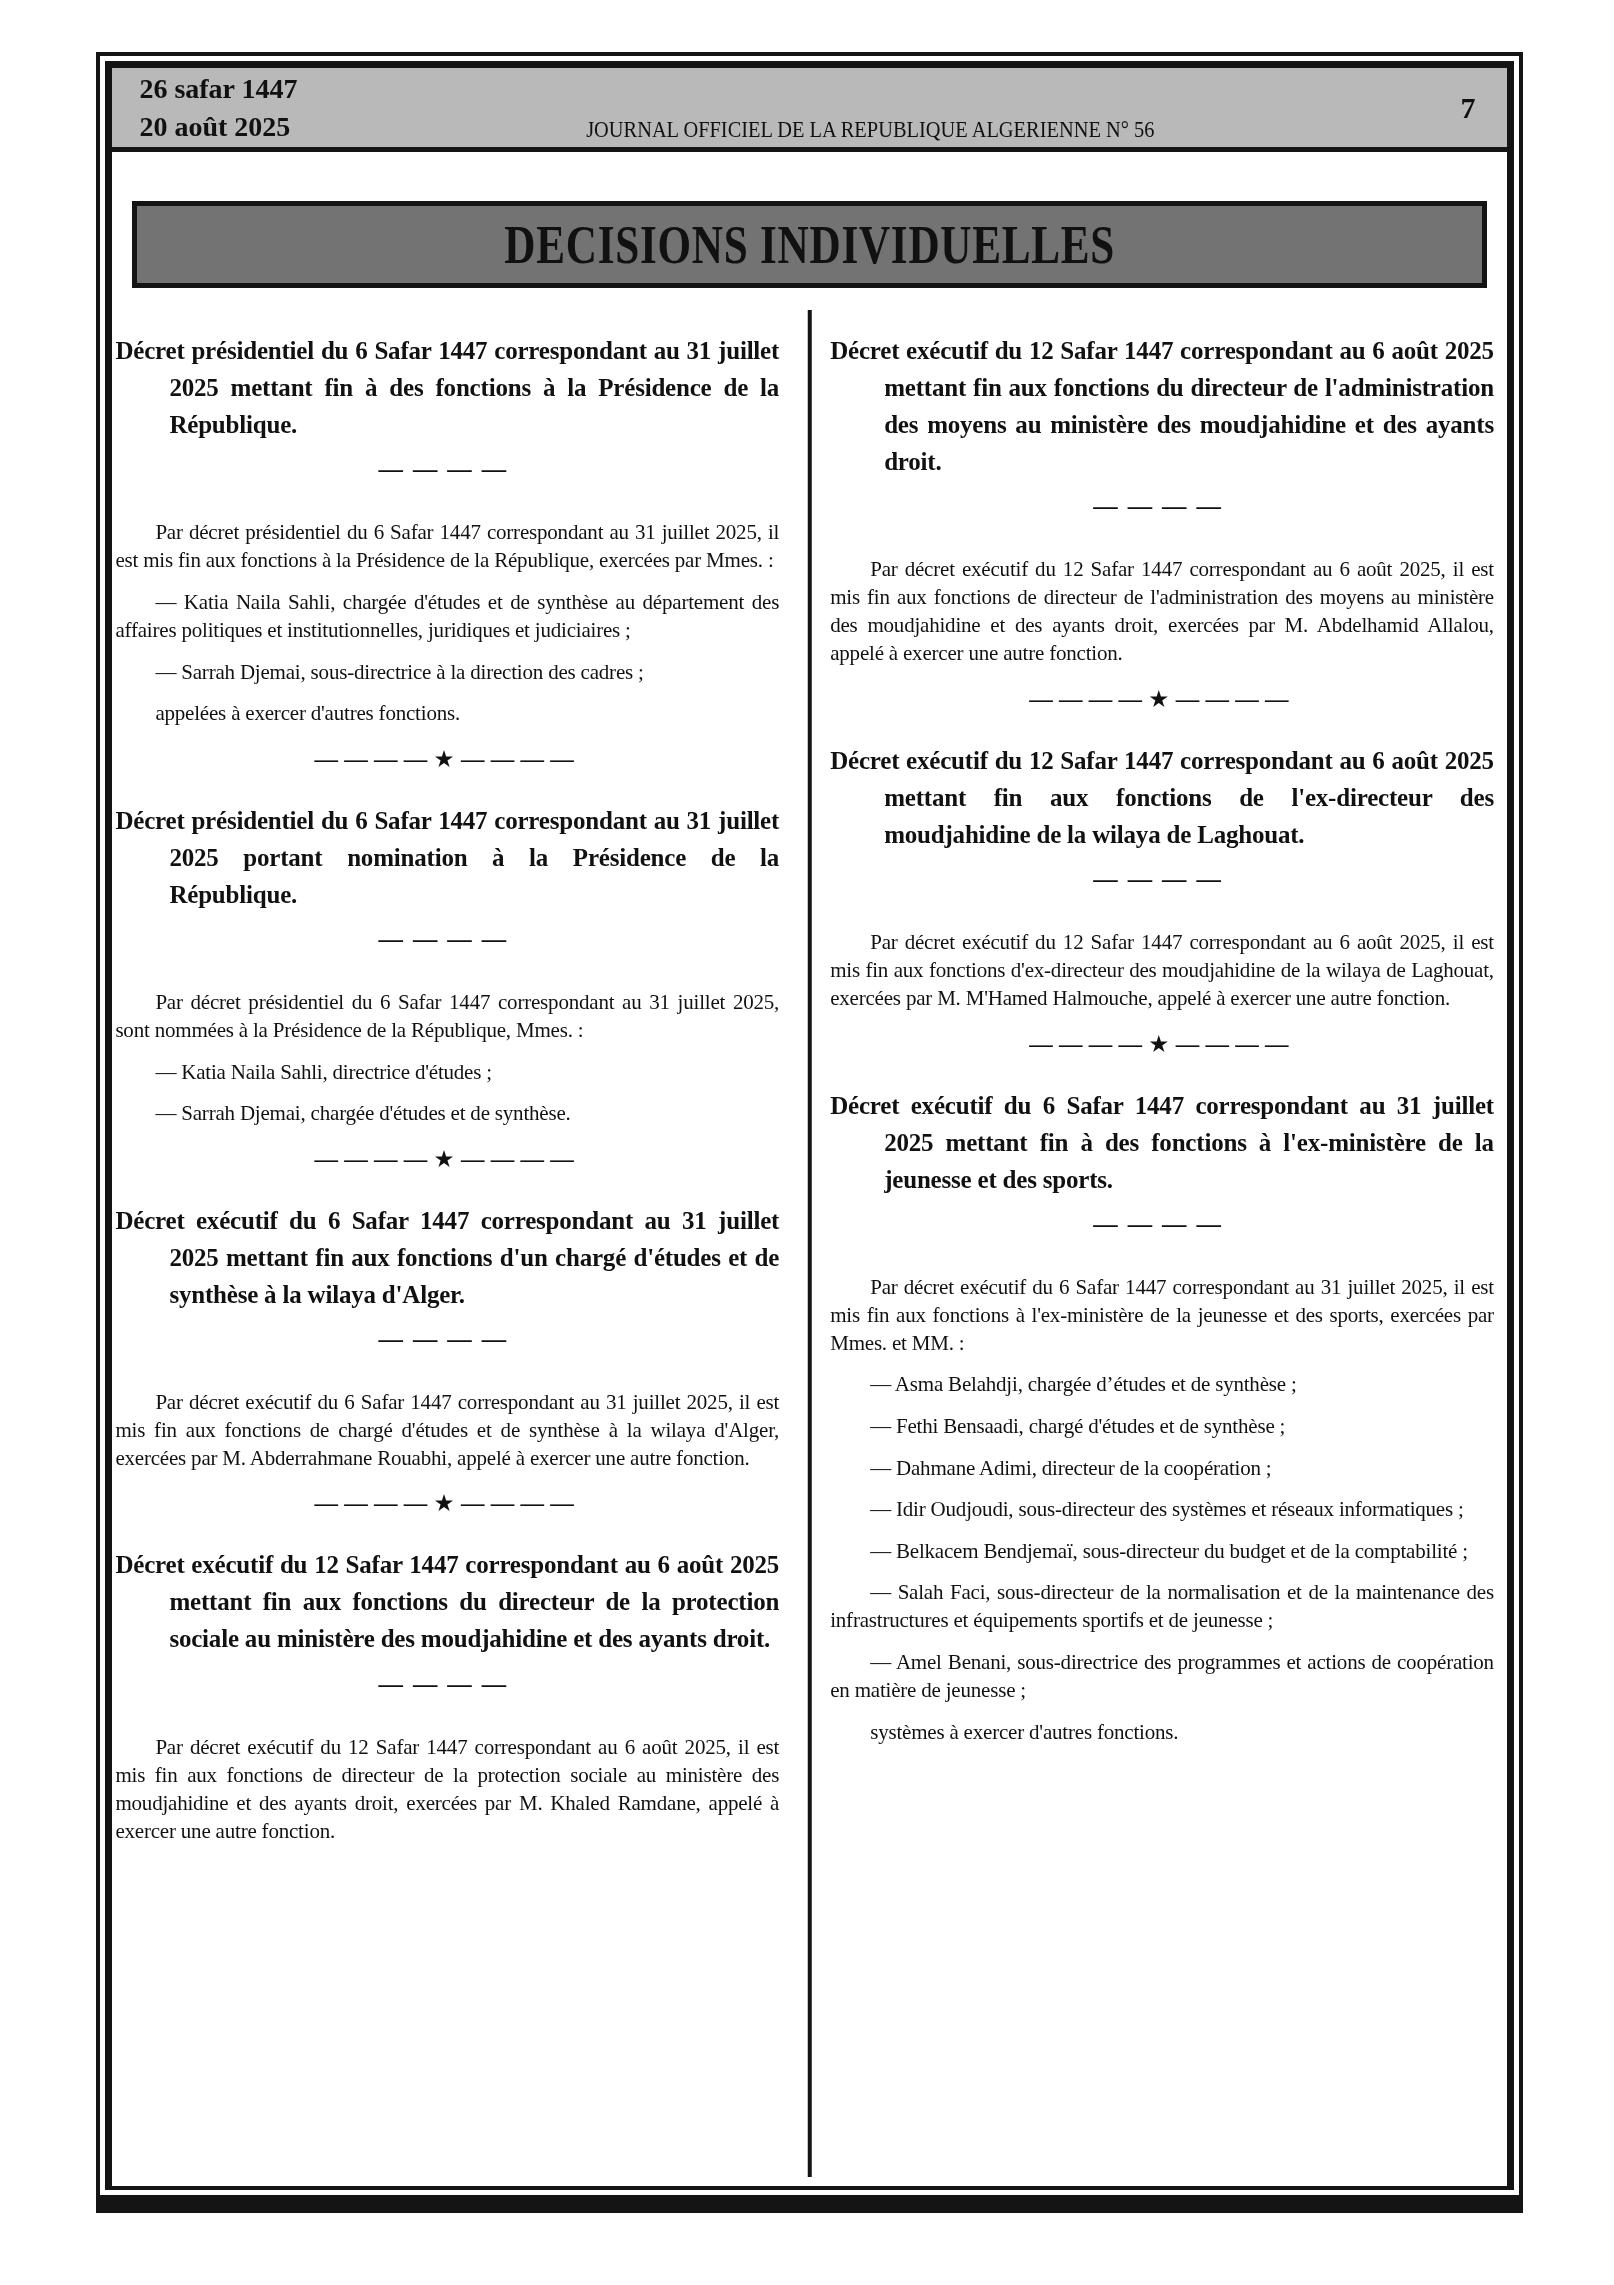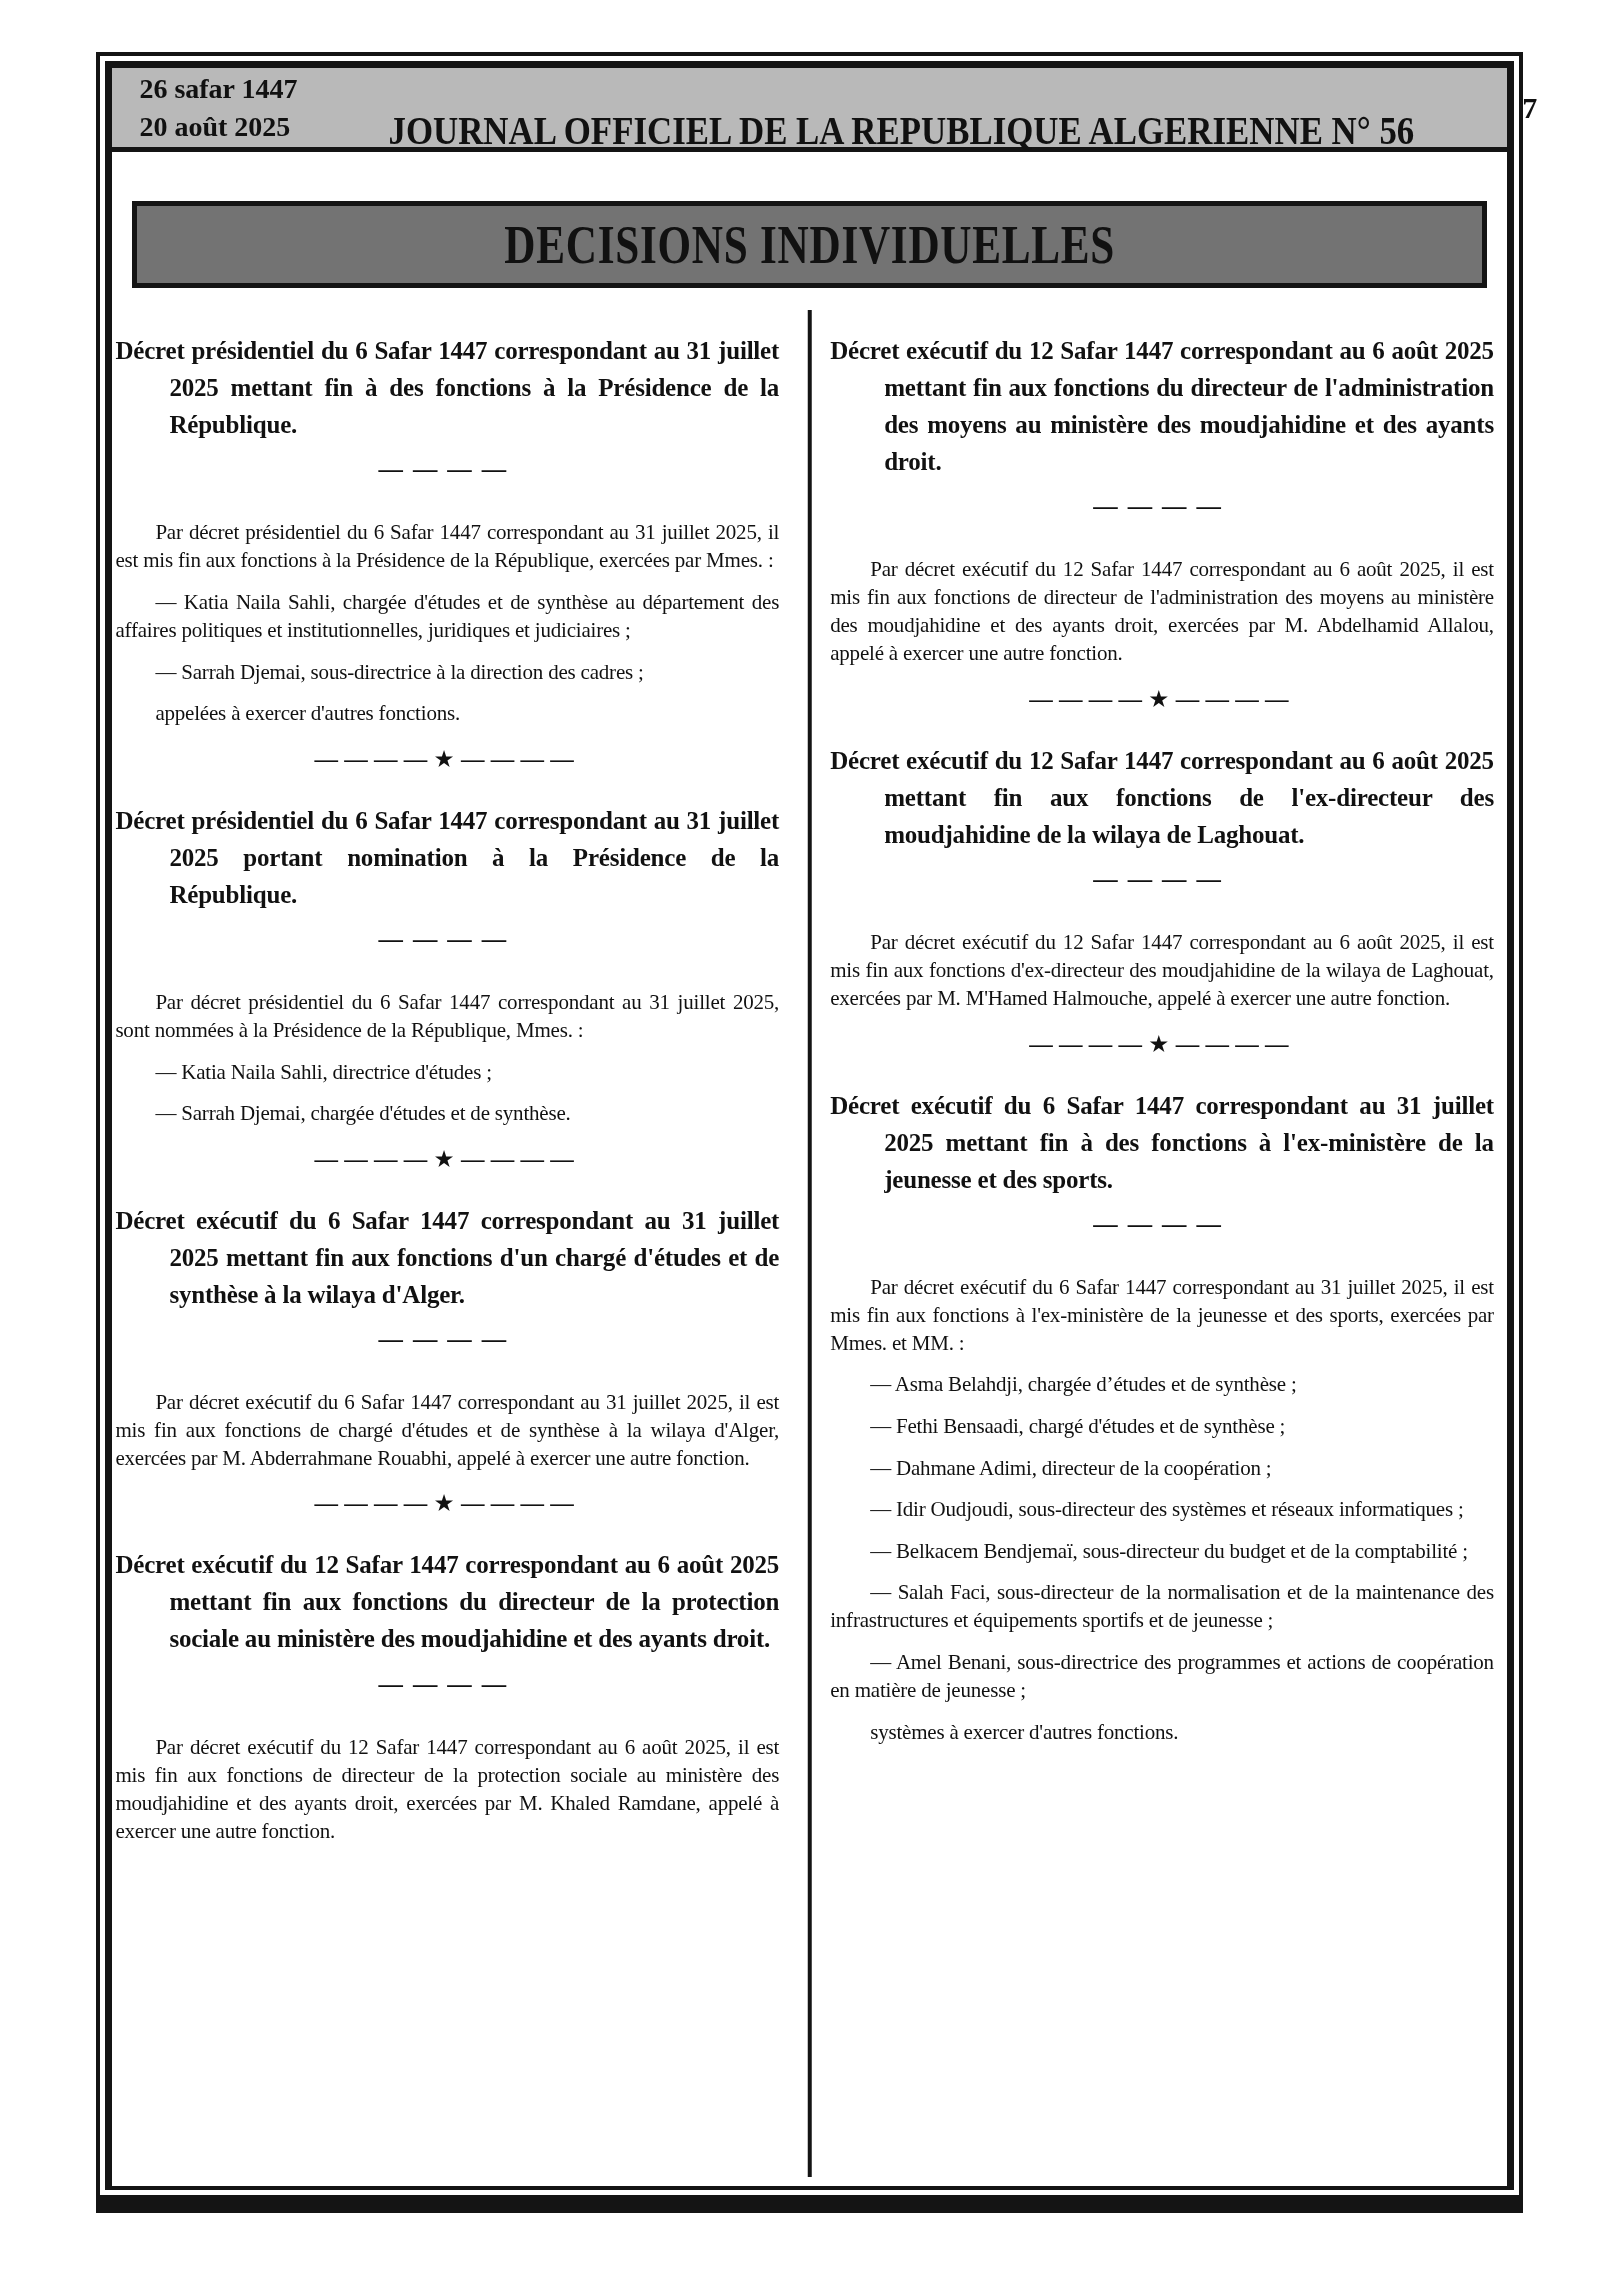--- a/index.html
+++ b/index.html
@@ -33,21 +33,21 @@
   .header-band{
     height:84px;flex:0 0 auto;
     background:#b9b9b9;
     border-bottom:5.4px solid #141414;
     box-sizing:border-box;
     display:flex;align-items:center;
     padding:3.6px 31px 3.6px 27px;
   }
   .dates{font-weight:bold;font-size:28px;line-height:38px;white-space:nowrap;}
   .journal-title{
-    flex:1;text-align:center;font-weight:bold;font-size:41px;
+    flex:1;text-align:center;font-weight:normal;font-size:24px;
     white-space:nowrap;
     margin-top:44px;
   }
   .condensed{display:inline-block;transform:scaleX(0.85);transform-origin:center;}
   .page-number{font-weight:bold;font-size:30px;padding-left:18px;}
   
   .banner{
     flex:0 0 auto;
     margin:49px 20px 22px;
     height:87px;

